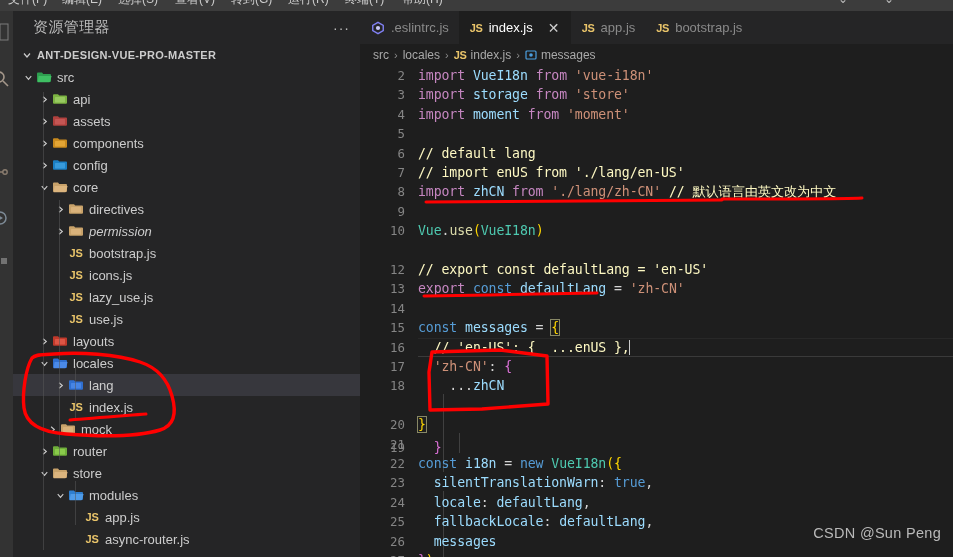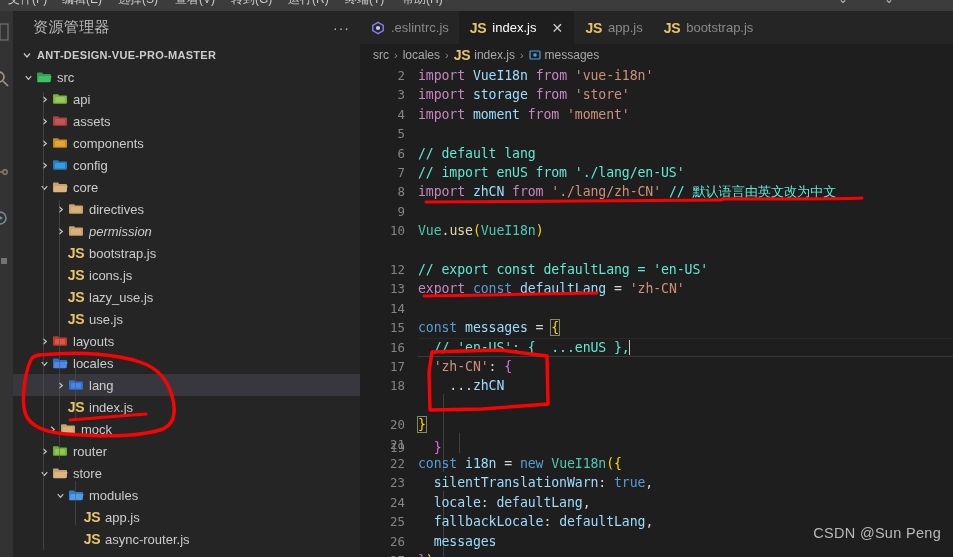--- a/index.html
+++ b/index.html
@@ -60,21 +60,21 @@
   .row {
     height:22px; display:flex; align-items:center; font-size:13px;
     color:#cccccc; white-space:nowrap; cursor:pointer;
     font-family:"Liberation Sans", sans-serif;
   }
   .row.sel { background:#37373d; }
   .row .tw { width:14px; flex:none; display:flex; justify-content:center; align-items:center; }
   .row .ico { width:18px; flex:none; display:flex; justify-content:center; align-items:center; margin-right:4px; }
   .row .lbl { overflow:hidden; }
   .js-ico {
-    font-size:14px; font-weight:bold; color:#e9c46a; font-family:"Liberation Sans",sans-serif;
+    font-size:11px; font-weight:bold; color:#e9c46a; font-family:"Liberation Sans",sans-serif;
     letter-spacing:-.3px;
   }
   .guide {
     position:absolute; width:1px; background:#585858; opacity:.55;
   }
 
   
   .editor { position:absolute; top:11px; left:360px; width:593px; height:546px; background:#1e1e1e; }
   .tabs { position:relative; height:33px; background:#252526; display:flex; }
   .tab {
@@ -125,21 +125,21 @@
     display:inline-block; width:1px; height:15px; background:#cccccc;
     vertical-align:-3px; margin-left:-1px;
   }
   .brk-box { outline:1px solid #888866; }
 
   
   .kw   { color:#C586C0; }
   .kw2  { color:#569CD6; }
   .var  { color:#9CDCFE; }
   .str  { color:#CE9178; }
-  .cmt  { color:#5eead4; }
+  .cmt  { color:#fef9c3; }
   .fn   { color:#DCDCAA; }
   .cls  { color:#4EC9B0; }
   .pun  { color:#d4d4d4; }
   .brc1 { color:#FFD700; }
   .brc2 { color:#DA70D6; }
 
   
   .anno { position:absolute; pointer-events:none; }
   .anno svg { display:block; overflow:visible; }
 

